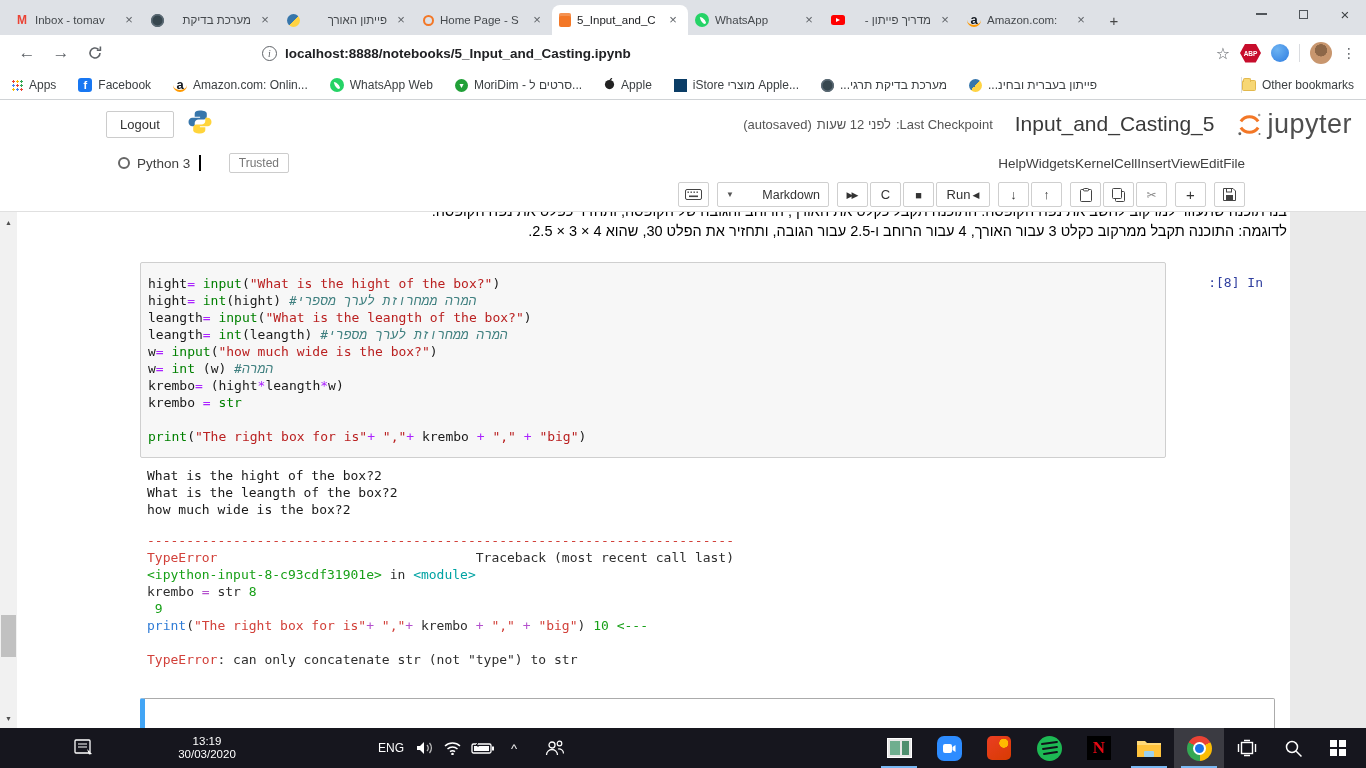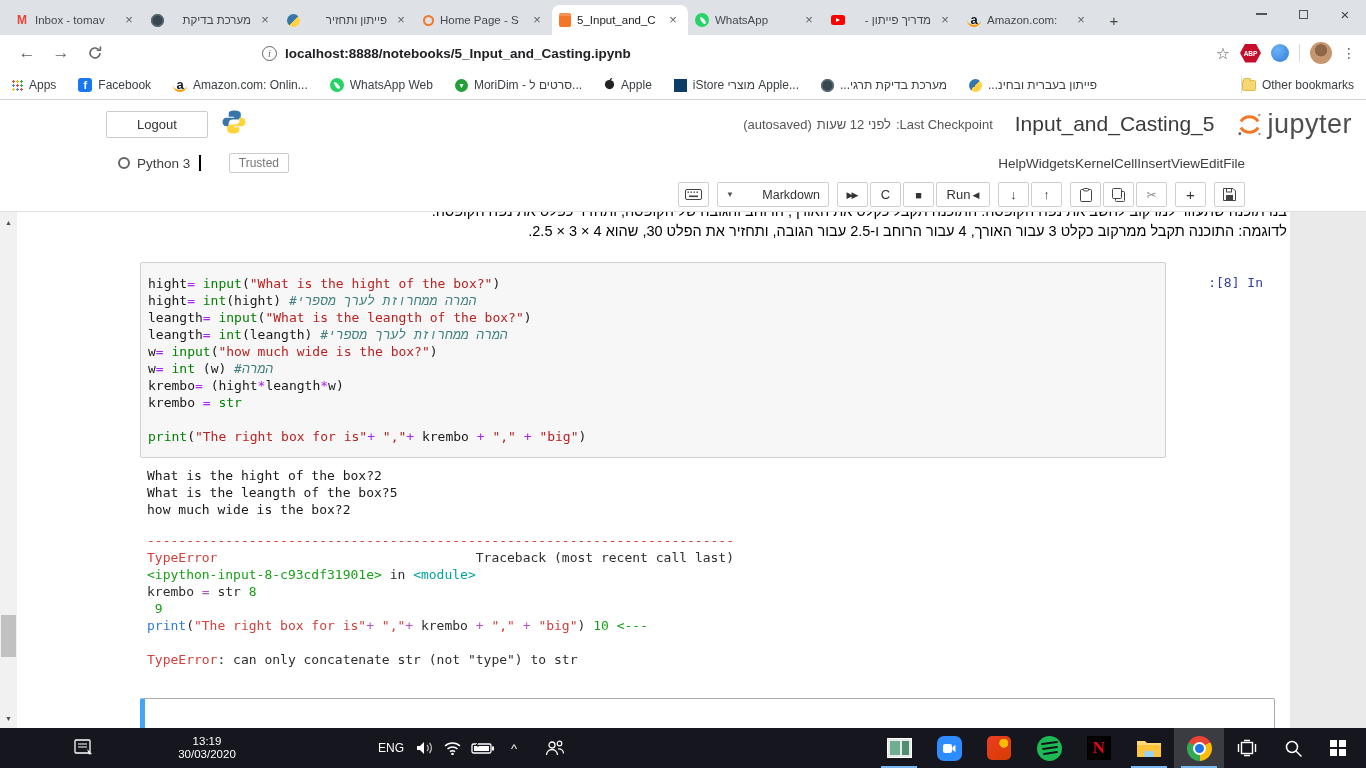--- a/index.html
+++ b/index.html
@@ -73,21 +73,21 @@
   .ic-istore{width:13px;height:13px;background:#0b3d66;}
   .ic-folder{width:14px;height:11px;background:#f7d774;border-radius:1.5px;position:relative;border:1px solid #e3b94d;}
   .ic-folder::before{content:"";position:absolute;top:-3px;left:0;width:6px;height:3px;background:#f7d774;
     border-radius:2px 2px 0 0;border:1px solid #e3b94d;border-bottom:none;}
   #other-bm{margin-left:auto;display:flex;align-items:center;gap:6px;}
   .bsep{width:1px;height:16px;background:#dadce0;margin-right:-6px;}
 
   
   #jheader{height:48px;background:#fff;position:relative;display:flex;align-items:center;}
   #logout{margin-left:106px;border:1px solid #ccc;border-radius:2px;background:#fff;
-    padding:5px 30px;font-size:13px;color:#333;}
+    padding:5px 13px;font-size:13px;color:#333;}
   #pylogo{margin-left:12px;}
   #jh-right{margin-left:auto;margin-right:14px;display:flex;align-items:center;gap:22px;}
   #checkpoint{font-size:13px;color:#555;display:flex;gap:5px;}
   #nbtitle{font-size:21px;color:#3a3a3a;}
   #jlogo{display:flex;align-items:center;gap:4px;color:#4e4e4e;font-size:27px;}
   #jlogo .brand{letter-spacing:.5px;}
 
   
   #jmenu{height:30px;background:#fff;display:flex;align-items:center;font-size:13.5px;color:#404040;}
   #kernelind{margin-left:118px;display:flex;align-items:center;gap:7px;}
@@ -183,21 +183,21 @@
     <span class="tab-title">Inbox - tomav</span>
     <span class="tab-close">×</span>
   </div>
   <div class="tab">
     <span class="fav fav-globe"></span>
     <span class="tab-title" dir="rtl">מערכת בדיקת</span>
     <span class="tab-close">×</span>
   </div>
   <div class="tab">
     <span class="fav fav-py"></span>
-    <span class="tab-title" dir="rtl">פייתון ותחזיר</span>
+    <span class="tab-title" dir="rtl">פייתון האורך</span>
     <span class="tab-close">×</span>
   </div>
   <div class="tab">
     <span class="fav fav-jup"></span>
     <span class="tab-title">Home Page - S</span>
     <span class="tab-close">×</span>
   </div>
   <div class="tab active">
     <span class="fav fav-nb"></span>
     <span class="tab-title">5_Input_and_C</span>
@@ -435,21 +435,21 @@
             <div class="tline"><span class="tok-w"></span></div>
             <div class="tline"><span class="tok-b">print</span><span class="tok-v">(</span><span class="tok-s">"The right box for is"</span><span class="tok-o">+</span><span class="tok-w"> </span><span class="tok-s">","</span><span class="tok-o">+</span><span class="tok-w"> </span><span class="tok-v">krembo</span><span class="tok-w"> </span><span class="tok-o">+</span><span class="tok-w"> </span><span class="tok-s">","</span><span class="tok-w"> </span><span class="tok-o">+</span><span class="tok-w"> </span><span class="tok-s">"big"</span><span class="tok-v">)</span></div>
           </div>
       </div>
       <div id="prompt-col" class="mono">:[8] In</div>
     </div>
 
     <div id="outputs" class="mono">
       <div id="stdout">
           <div class="tline"><span class="tok-out">What is the hight of the box?2</span></div>
-          <div class="tline"><span class="tok-out">What is the leangth of the box?5</span></div>
+          <div class="tline"><span class="tok-out">What is the leangth of the box?2</span></div>
           <div class="tline"><span class="tok-out">how much wide is the box?2</span></div>
         </div>
       <div id="traceback">
           <div class="tline"><span class="tok-r">---------------------------------------------------------------------------</span></div>
           <div class="tline"><span class="tok-r">TypeError</span><span class="tok-k">                                 Traceback (most recent call last)</span></div>
           <div class="tline"><span class="tok-g">&lt;ipython-input-8-c93cdf31901e&gt;</span><span class="tok-k"> in </span><span class="tok-cy">&lt;module&gt;</span></div>
           <div class="tline"><span class="tok-k">krembo </span><span class="tok-pu">=</span><span class="tok-k"> str </span><span class="tok-g">8</span></div>
           <div class="tline"><span class="tok-g"> 9</span></div>
           <div class="tline"><span class="tok-bl">print</span><span class="tok-k">(</span><span class="tok-rs">"The right box for is"</span><span class="tok-pu">+</span><span class="tok-k"> </span><span class="tok-rs">","</span><span class="tok-pu">+</span><span class="tok-k"> krembo </span><span class="tok-pu">+</span><span class="tok-k"> </span><span class="tok-rs">","</span><span class="tok-k"> </span><span class="tok-pu">+</span><span class="tok-k"> </span><span class="tok-rs">"big"</span><span class="tok-k">) </span><span class="tok-g">10 &lt;---</span></div>
           <div class="tline"><span class="tok-k"></span></div>

